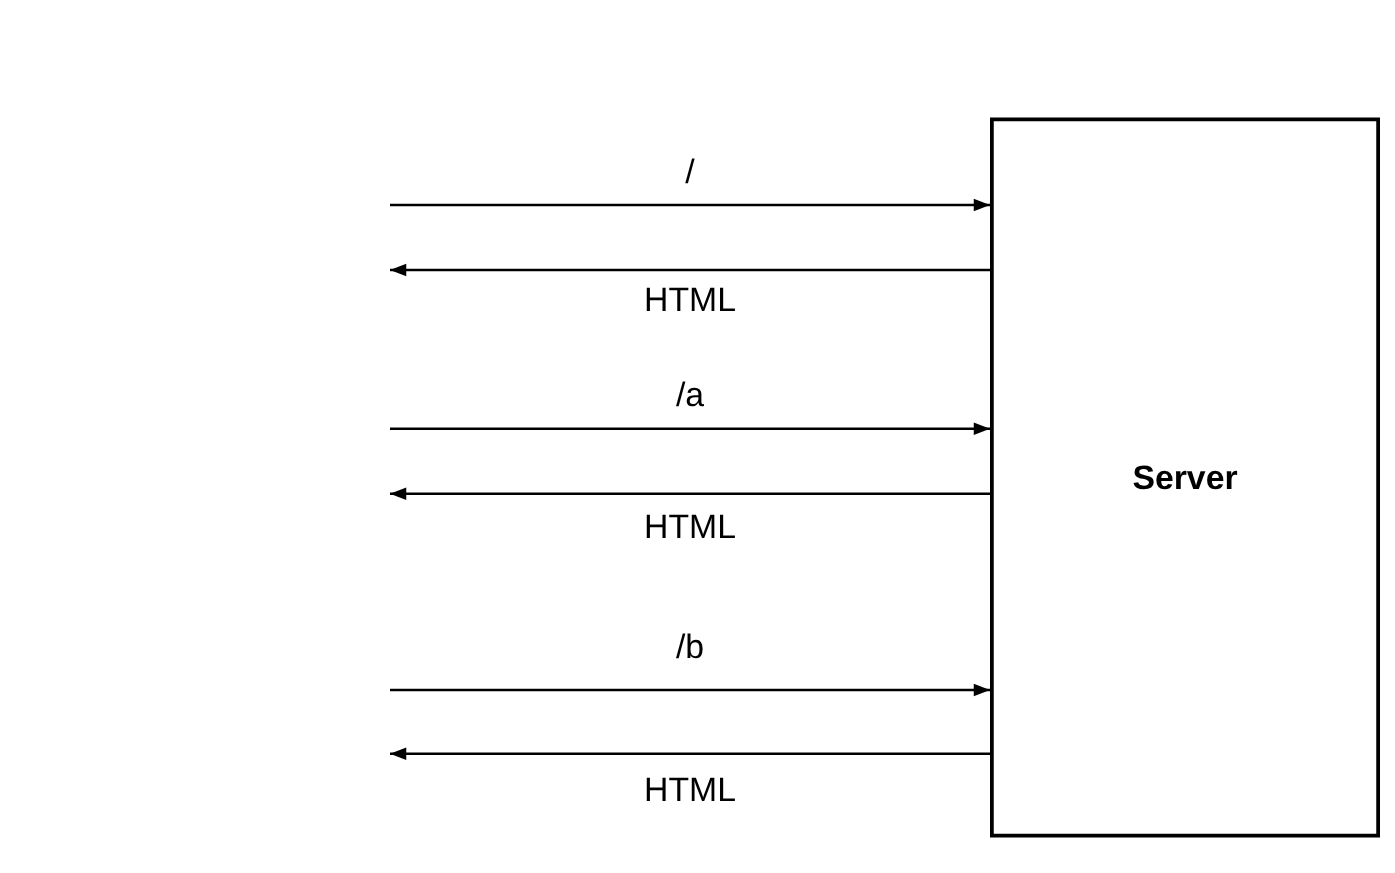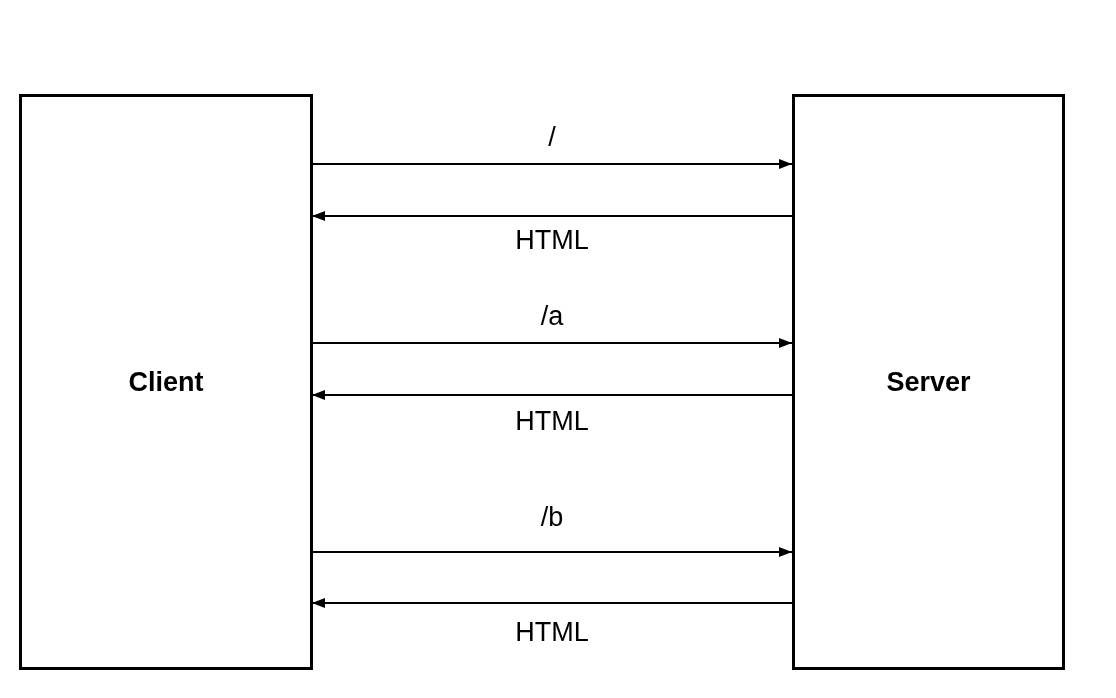--- a/index.html
+++ b/index.html
@@ -32,21 +32,21 @@
     top: 94px;
     height: 576px;
     border: 3px solid #000000;
     box-sizing: border-box;
     background: #ffffff;
     display: flex;
     align-items: center;
     justify-content: center;
   }
   .box.client { left: 19px;  width: 294px; }
-  .box.server { left: 792px; width: 273px; }
+  .box.server { left: 792px; width: 312px; }
   .box-label {
     font-size: 27px;
     font-weight: bold;
     line-height: 1;
   }
   .arrow {
     position: absolute;
     left: 312px;
     width: 480px;
     height: 2px;
@@ -73,23 +73,20 @@
     line-height: 1.2;
     color: #000000;
   }
 </style>
 </head>
 <body>
 
 <div class="canvas">
 
 
-  <div class="box client">
-    <span class="box-label">Client</span>
-  </div>
 
   <div class="box server">
     <span class="box-label">Server</span>
   </div>
 
   <div class="msg-label" style="top:121px">/</div>
   <div class="arrow" style="top:163px">
     <span class="head right"></span>
   </div>
   <div class="arrow" style="top:215px">

